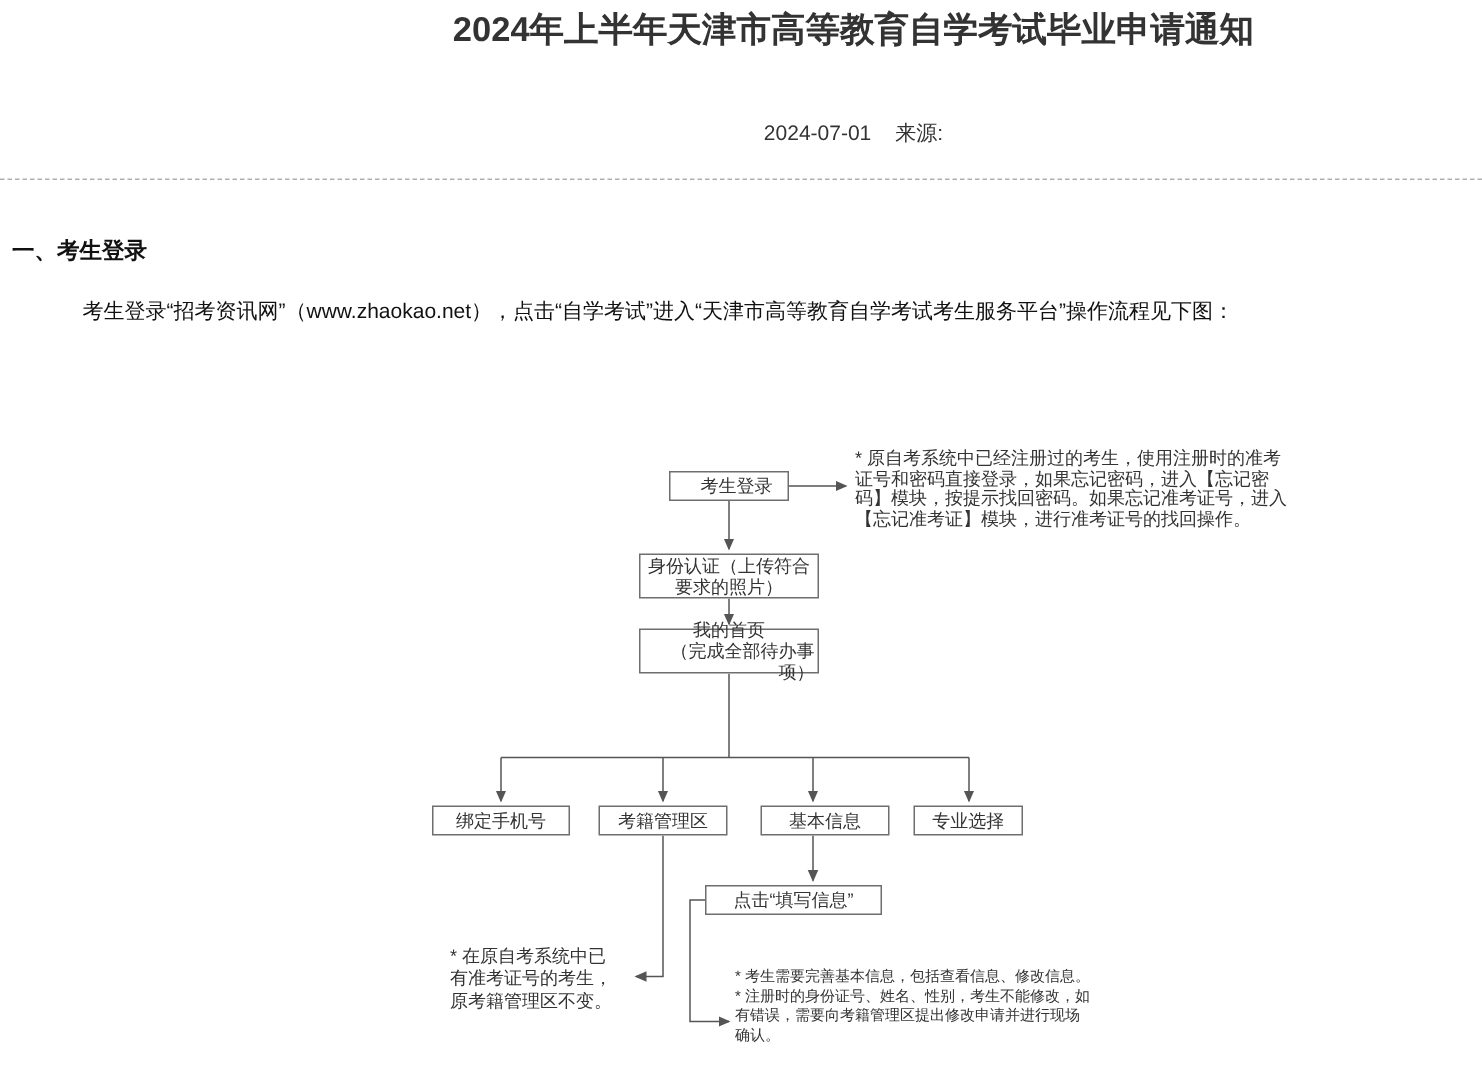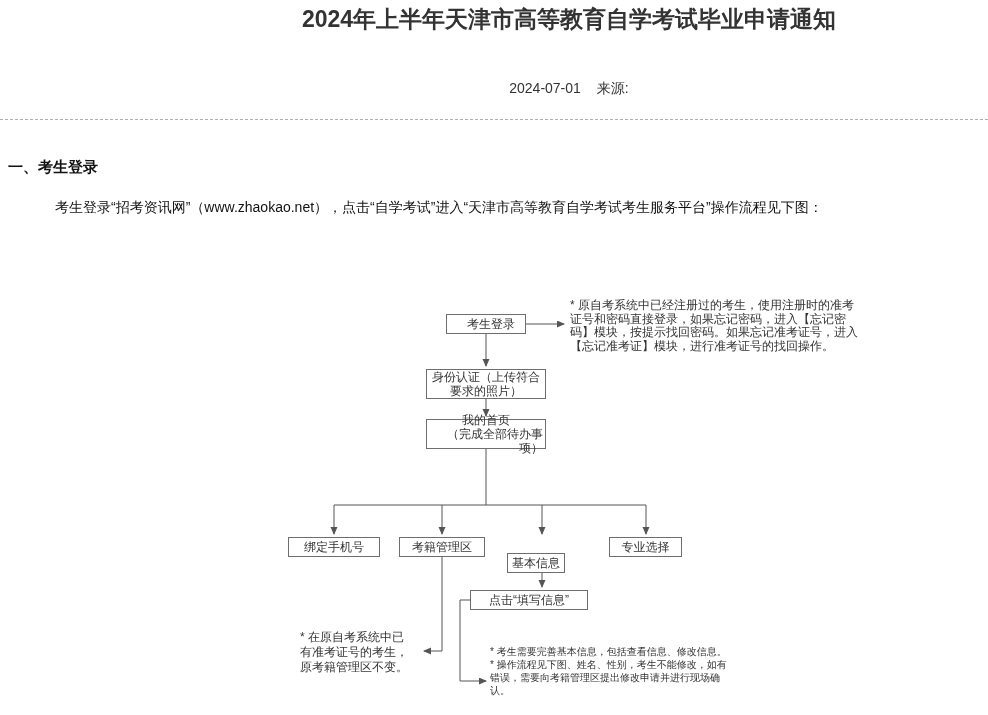--- a/index.html
+++ b/index.html
@@ -94,28 +94,28 @@
 
   <div class="fc-box fc-col" style="left:426px; top:419px; width:120px; height:30px;">
     <div>我的首页</div>
     <div>（完成全部待办事项）</div>
   </div>
 
   <div class="fc-box" style="left:288px; top:537px; width:92px; height:20px;">绑定手机号</div>
 
   <div class="fc-box" style="left:399px; top:537px; width:86px; height:20px;font-family:Liberation Serif, serif;">考籍管理区</div>
 
-  <div class="fc-box" style="left:507px; top:553px; width:58px; height:20px;">基本信息</div>
+  <div class="fc-box" style="left:507px; top:537px; width:86px; height:20px;">基本信息</div>
 
   <div class="fc-box" style="left:609px; top:537px; width:73px; height:20px;">专业选择</div>
 
   <div class="fc-box" style="left:470px; top:590px; width:118px; height:20px;">点击“填写信息”</div>
 
   <div class="fc-note" style="left:570px; top:299px; width:290px;">* 原自考系统中已经注册过的考生，使用注册时的准考证号和密码直接登录，如果忘记密码，进入【忘记密码】模块，按提示找回密码。如果忘记准考证号，进入【忘记准考证】模块，进行准考证号的找回操作。</div>
 
   <div class="fc-note lh15" style="left:300px; top:630px; width:114px;">* 在原自考系统中已有准考证号的考生，原考籍管理区不变。</div>
 
   <div class="fc-note small" style="left:490px; top:645px; width:238px;">
     <div>* 考生需要完善基本信息，包括查看信息、修改信息。</div>
-    <div>* 操作流程见下图、姓名、性别，考生不能修改，如有错误，需要向考籍管理区提出修改申请并进行现场确认。</div>
+    <div>* 注册时的身份证号、姓名、性别，考生不能修改，如有错误，需要向考籍管理区提出修改申请并进行现场确认。</div>
   </div>
 
 </div>
 
 </body></html>

